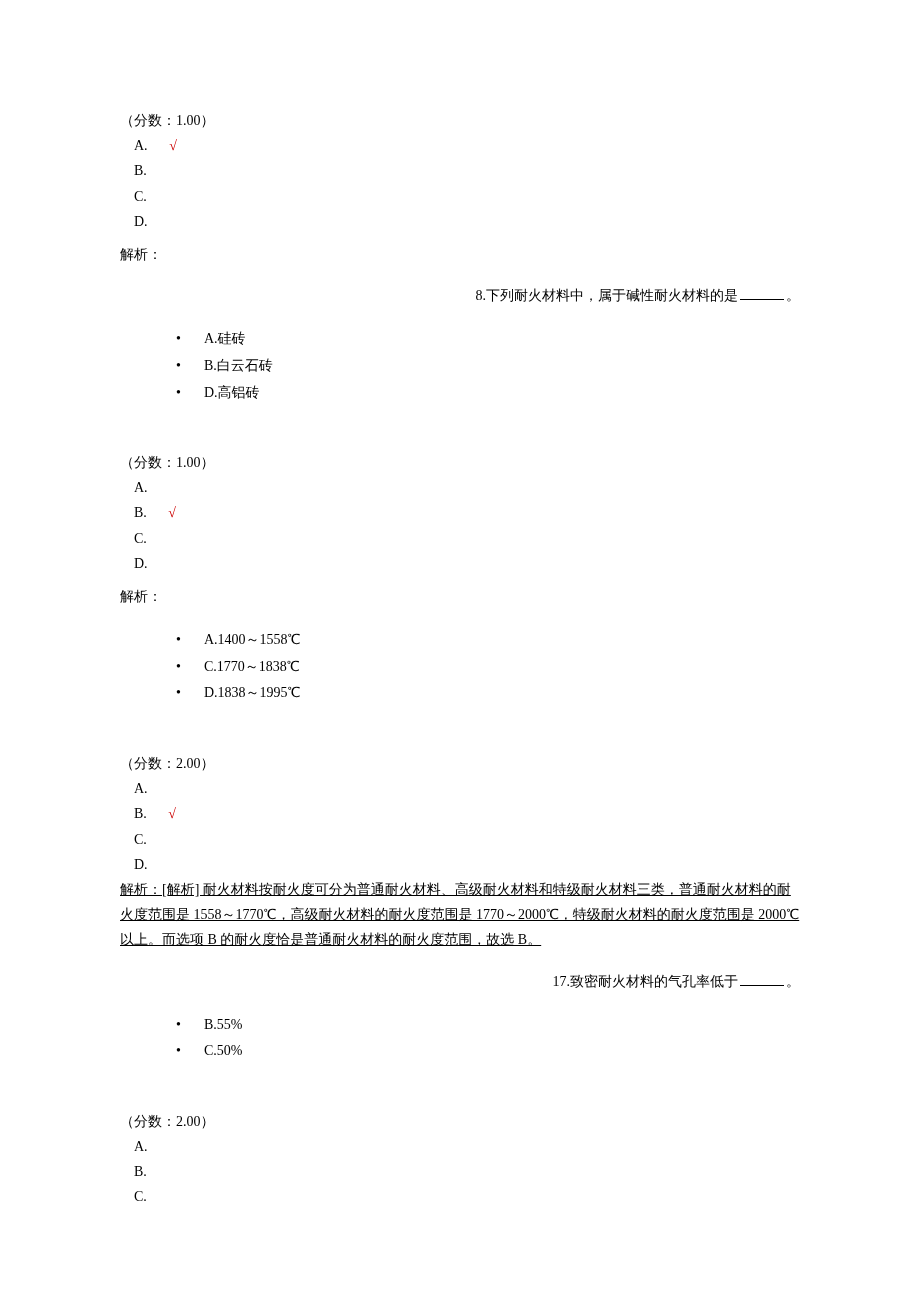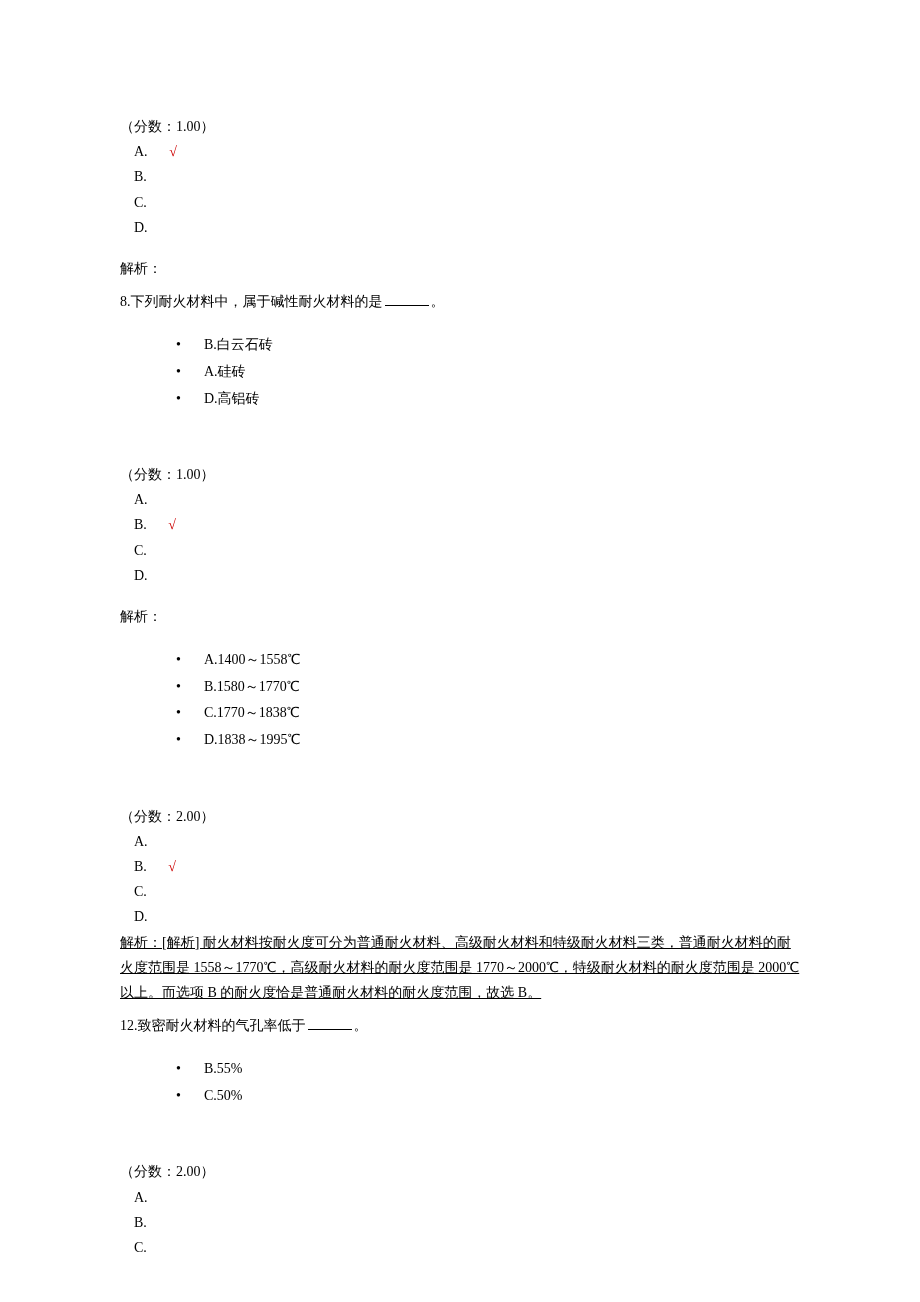--- a/index.html
+++ b/index.html
@@ -13,35 +13,36 @@
       line-height: 1.8;
       color: #000;
       background: #fff;
       padding: 100px 120px;
       width: 920px;
     }
     .question-block {
       margin-bottom: 4px;
     }
     .score-line {
-      margin-top: 14px;
+      margin-top: 8px;
     }
     .answer-line {
       padding-left: 14px;
     }
     .checkmark {
       color: #cc0000;
       font-weight: normal;
       margin-left: 18px;
     }
     .analysis-label {
-      margin-top: 16px;
+      margin-top: 8px;
     }
     .question-text {
-      margin-top: 8px;
+      margin-top: 16px;
+      text-align: right;
     }
     ul.options {
       list-style: none;
       margin-top: 18px;
       margin-bottom: 20px;
       padding-left: 56px;
     }
     ul.options li {
       position: relative;
       padding-left: 28px;
@@ -83,58 +84,57 @@
   <div class="answer-line">C.</div>
   <div class="answer-line">D.</div>
   <div class="analysis-label">解析：</div>
 </div>
 
 <div class="question-block">
   <div class="question-text">
     <span>8.下列耐火材料中，属于碱性耐火材料的是</span><span class="blank"></span><span>。</span>
   </div>
   <ul class="options">
+    <li>A.硅砖</li>
     <li>B.白云石砖</li>
-    <li>A.硅砖</li>
     <li>D.高铝砖</li>
   </ul>
   <div class="spacer"></div>
   <div class="score-line">（分数：1.00）</div>
   <div class="answer-line">A.</div>
   <div class="answer-line">
     <span>B.</span>
     <span class="checkmark">√</span>
   </div>
   <div class="answer-line">C.</div>
   <div class="answer-line">D.</div>
   <div class="analysis-label">解析：</div>
 </div>
 
 <div class="question-block">
   <ul class="options">
     <li>A.1400～1558℃</li>
-    <li>B.1580～1770℃</li>
     <li>C.1770～1838℃</li>
     <li>D.1838～1995℃</li>
   </ul>
   <div class="spacer"></div>
   <div class="score-line">（分数：2.00）</div>
   <div class="answer-line">A.</div>
   <div class="answer-line">
     <span>B.</span>
     <span class="checkmark">√</span>
   </div>
   <div class="answer-line">C.</div>
   <div class="answer-line">D.</div>
   <div class="analysis-text">解析：[解析] 耐火材料按耐火度可分为普通耐火材料、高级耐火材料和特级耐火材料三类，普通耐火材料的耐火度范围是 1558～1770℃，高级耐火材料的耐火度范围是 1770～2000℃，特级耐火材料的耐火度范围是 2000℃以上。而选项 B 的耐火度恰是普通耐火材料的耐火度范围，故选 B。</div>
 </div>
 
 <div class="question-block">
   <div class="question-text">
-    <span>12.致密耐火材料的气孔率低于</span><span class="blank"></span><span>。</span>
+    <span>17.致密耐火材料的气孔率低于</span><span class="blank"></span><span>。</span>
   </div>
   <ul class="options">
     <li>B.55%</li>
     <li>C.50%</li>
   </ul>
   <div class="spacer"></div>
   <div class="score-line">（分数：2.00）</div>
   <div class="answer-line">A.</div>
   <div class="answer-line">B.</div>
   <div class="answer-line">C.</div>

